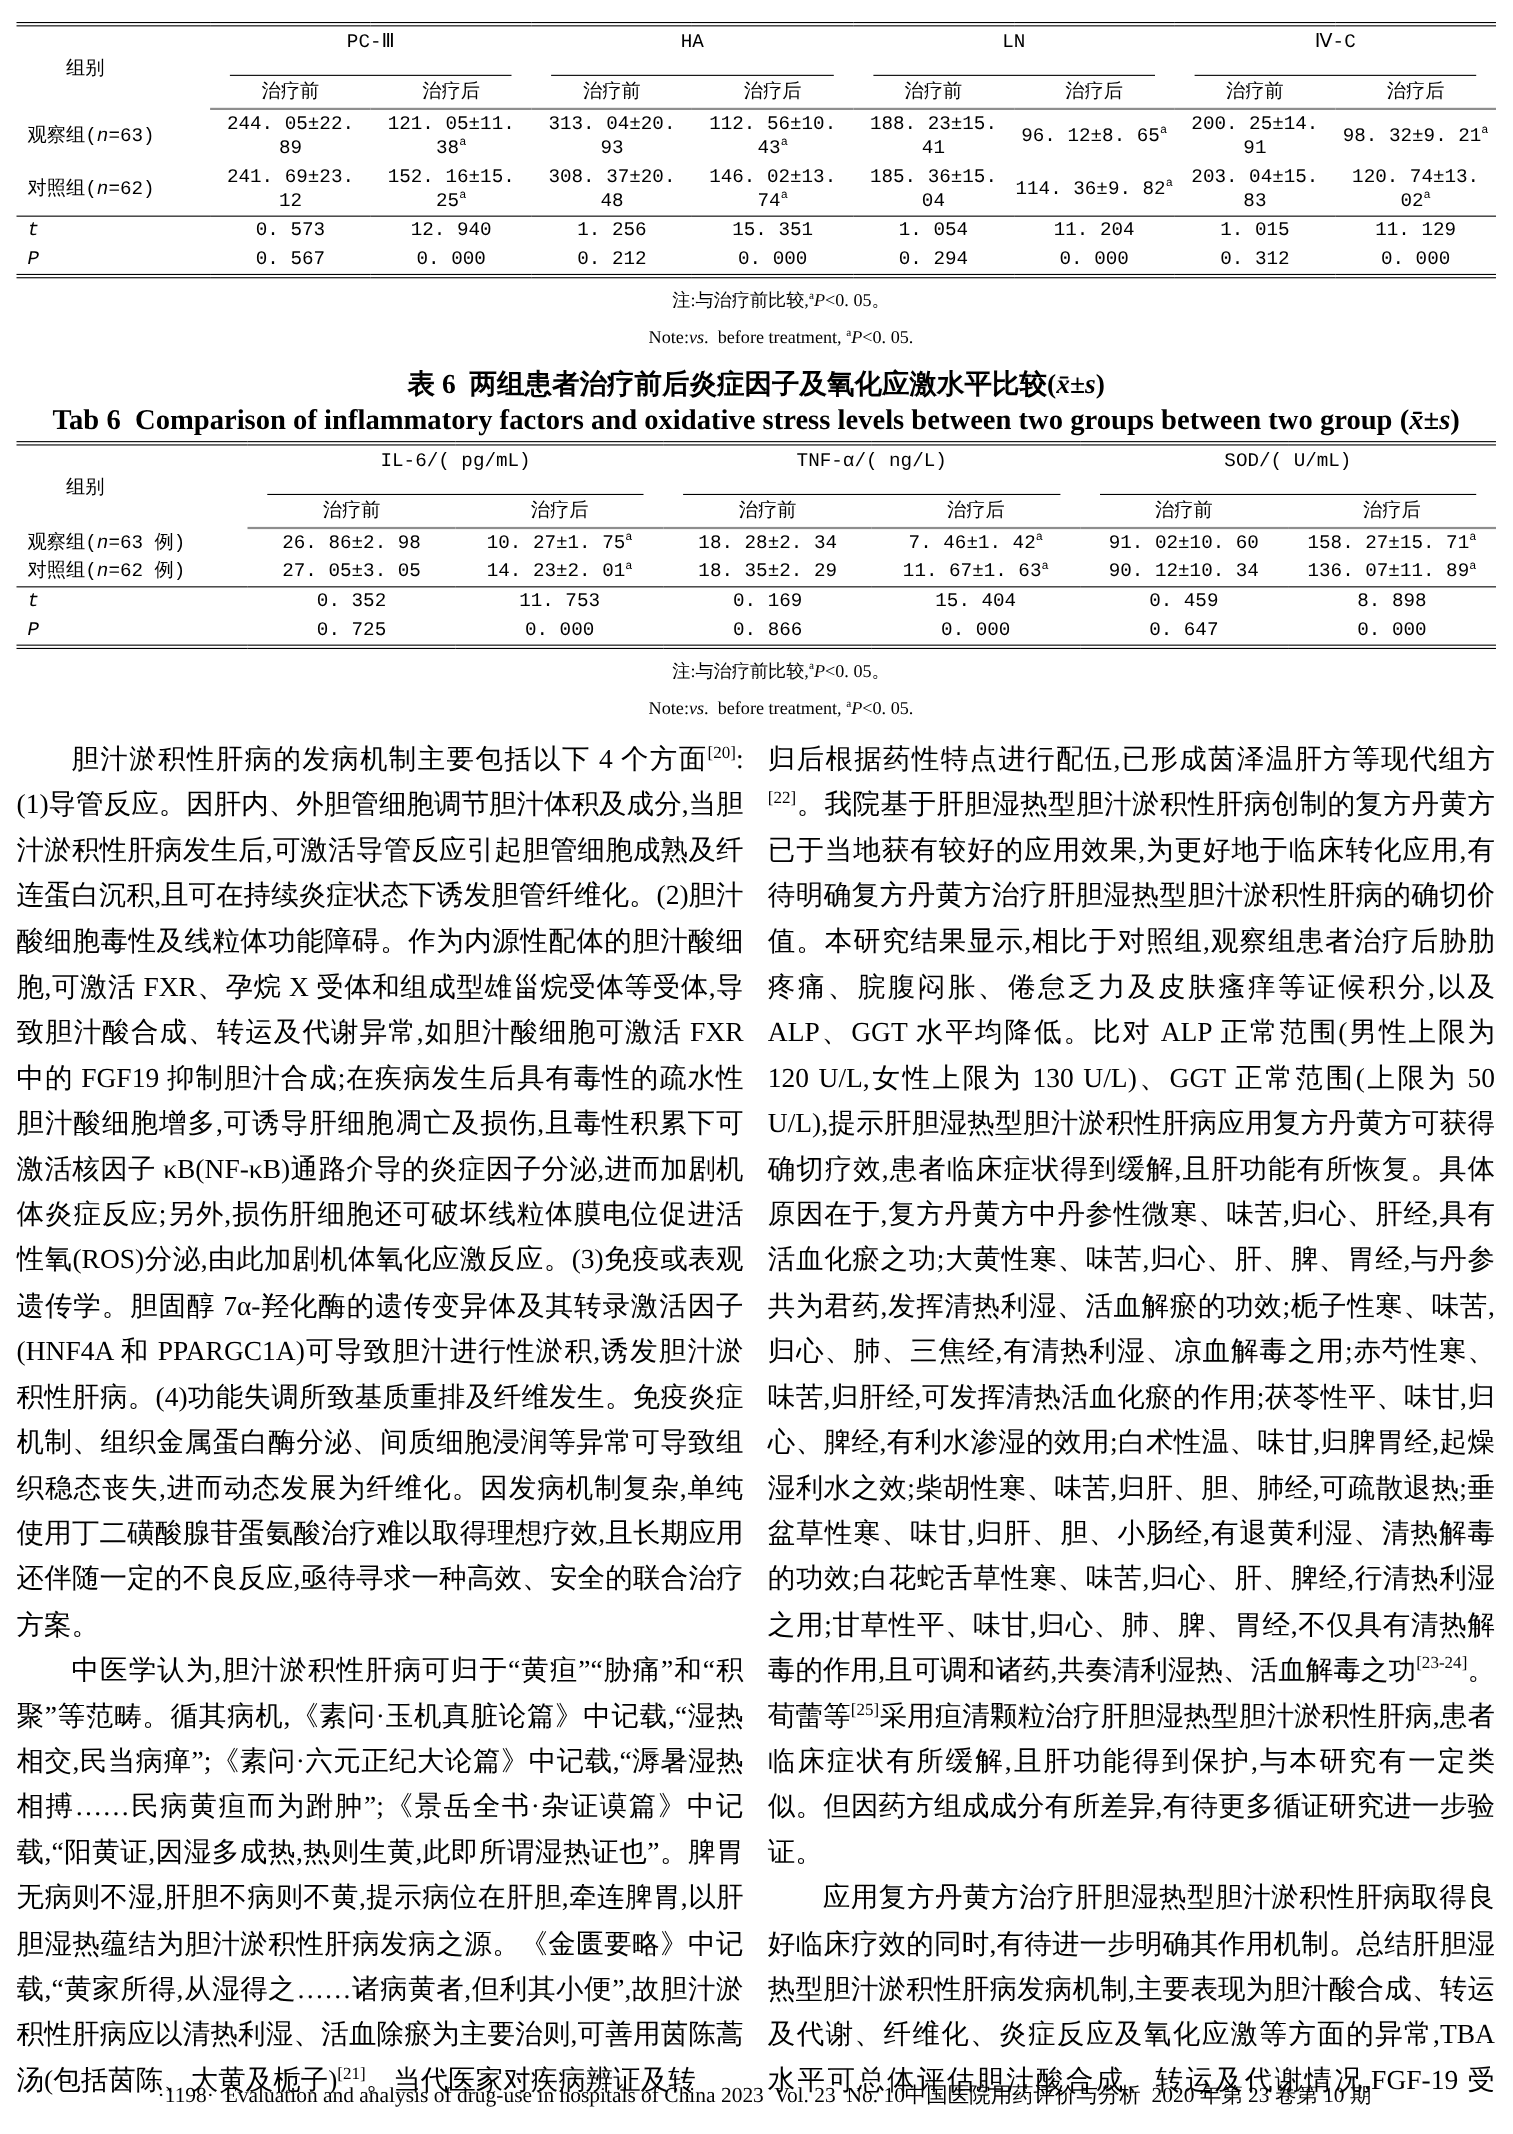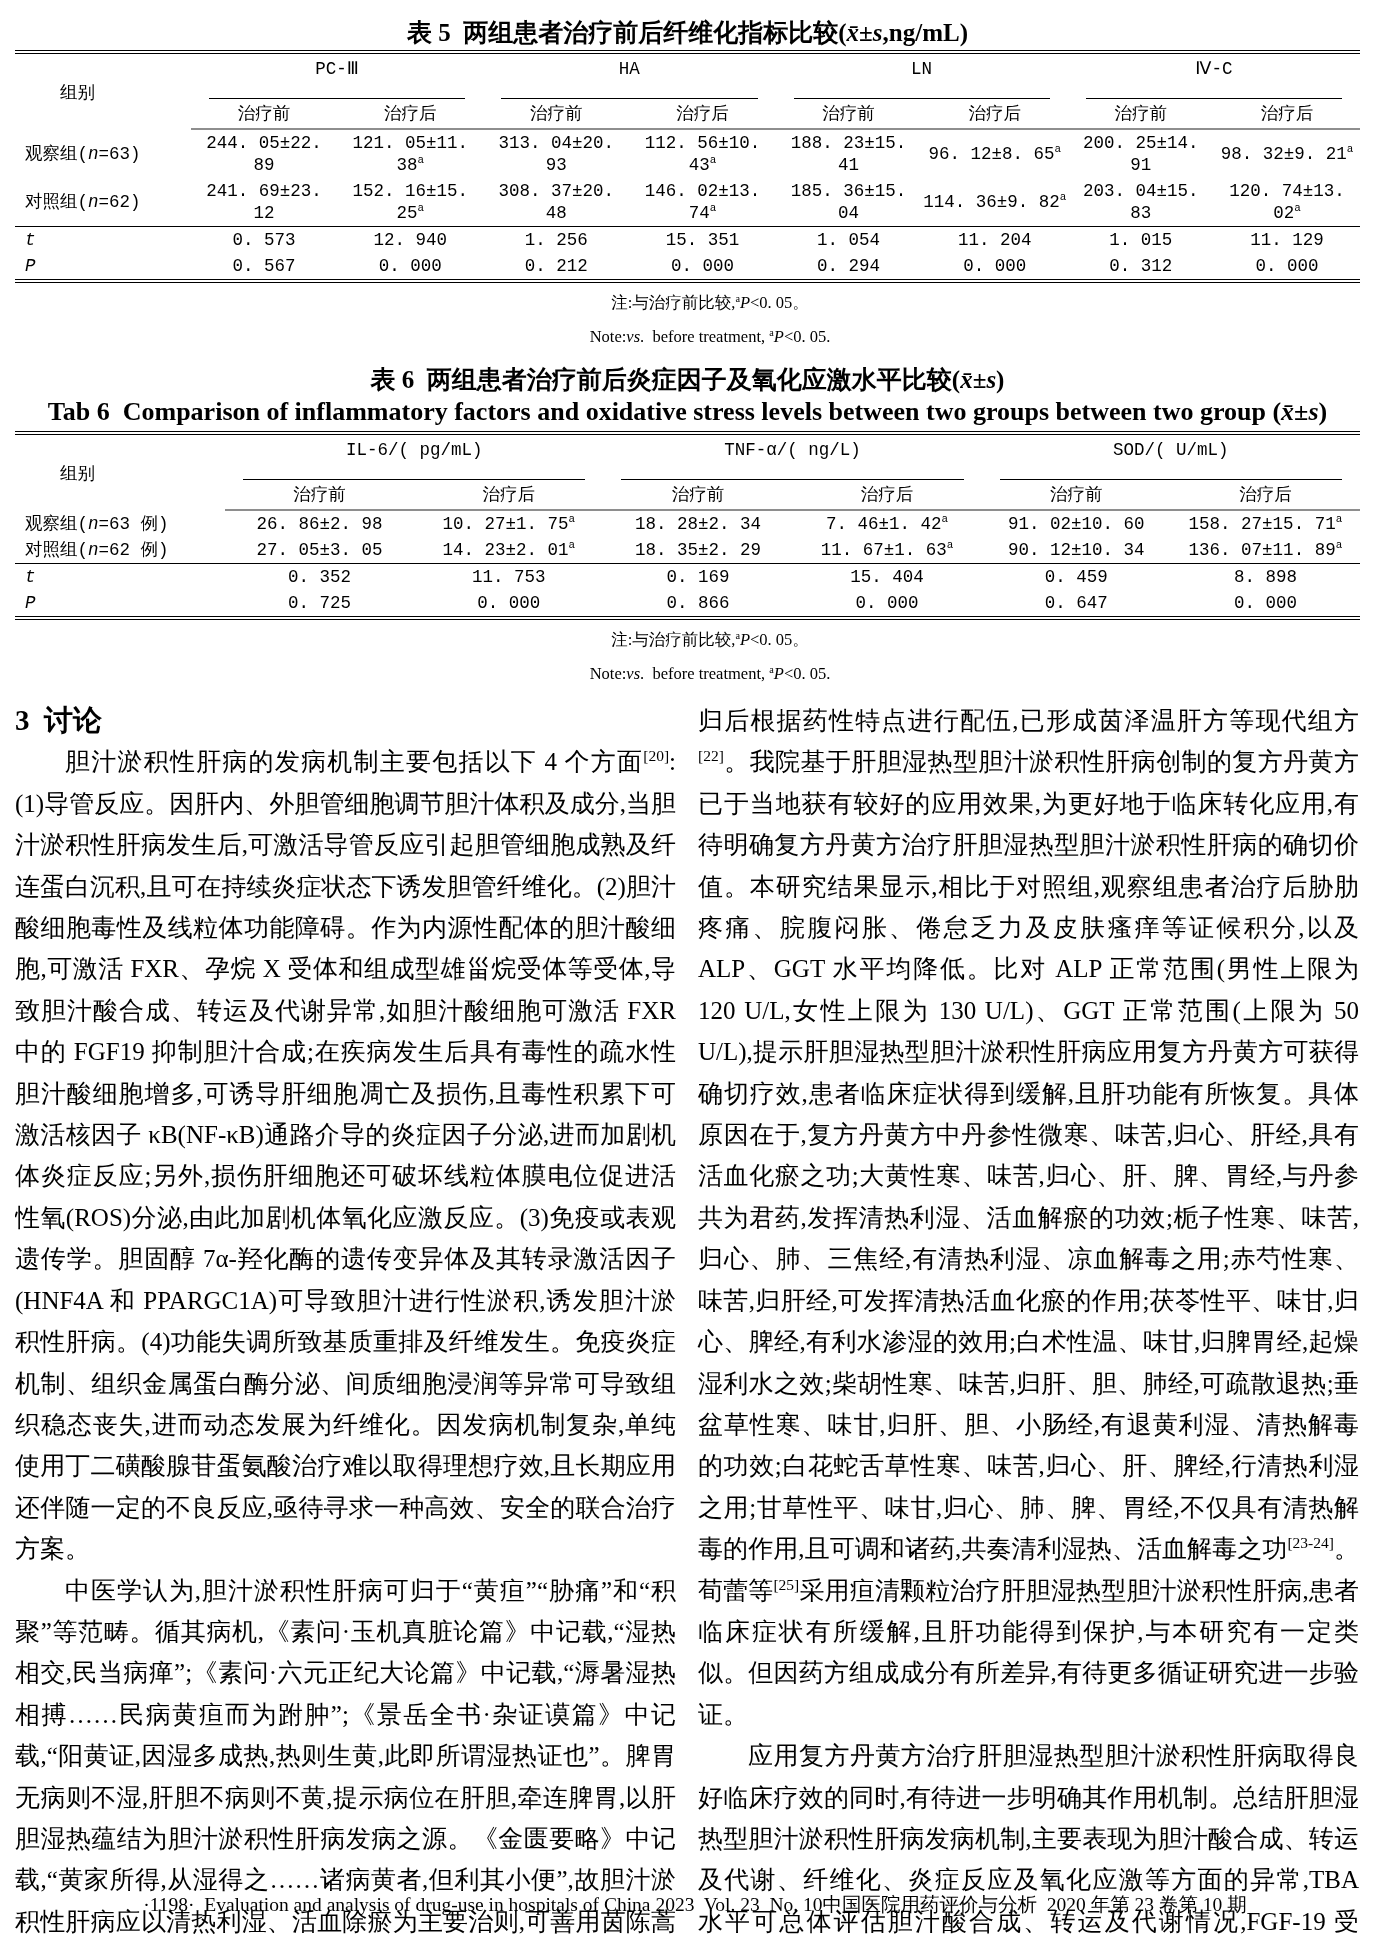--- a/index.html
+++ b/index.html
@@ -31,21 +31,20 @@
 
   
   .footer{position:absolute;left:30px;right:15px;bottom:22px;display:flex;justify-content:center;align-items:baseline;font-size:19.5px;white-space:pre-wrap;}
 </style>
 </head>
 <body>
 
 <div class="page">
 
   <section>
-    <div class="tbl-title-zh">表 5  两组患者治疗前后纤维化指标比较(<i>x̄</i>±<i>s</i>,ng/mL)</div>
 
     <table class="paper-table">
       <colgroup>
         <col style="width:176px">
           <col>
           <col>
           <col>
           <col>
           <col>
           <col>
@@ -204,21 +203,20 @@
           <td>0. 000</td>
         </tr>
       </tbody>
     </table>
     <div class="note">注:与治疗前比较,<sup>a</sup><i>P</i>&lt;0. 05。</div>
     <div class="note">Note:<i>vs</i>.  before treatment, <sup>a</sup><i>P</i>&lt;0. 05.</div>
   </section>
 
   <div class="columns">
     <div class="col">
-      <h2>3  讨论</h2>
       <p>胆汁淤积性肝病的发病机制主要包括以下 4 个方面<sup>[20]</sup>:(1)导管反应。因肝内、外胆管细胞调节胆汁体积及成分,当胆汁淤积性肝病发生后,可激活导管反应引起胆管细胞成熟及纤连蛋白沉积,且可在持续炎症状态下诱发胆管纤维化。(2)胆汁酸细胞毒性及线粒体功能障碍。作为内源性配体的胆汁酸细胞,可激活 FXR、孕烷 X 受体和组成型雄甾烷受体等受体,导致胆汁酸合成、转运及代谢异常,如胆汁酸细胞可激活 FXR 中的 FGF19 抑制胆汁合成;在疾病发生后具有毒性的疏水性胆汁酸细胞增多,可诱导肝细胞凋亡及损伤,且毒性积累下可激活核因子 κB(NF-κB)通路介导的炎症因子分泌,进而加剧机体炎症反应;另外,损伤肝细胞还可破坏线粒体膜电位促进活性氧(ROS)分泌,由此加剧机体氧化应激反应。(3)免疫或表观遗传学。胆固醇 7α-羟化酶的遗传变异体及其转录激活因子(HNF4A 和 PPARGC1A)可导致胆汁进行性淤积,诱发胆汁淤积性肝病。(4)功能失调所致基质重排及纤维发生。免疫炎症机制、组织金属蛋白酶分泌、间质细胞浸润等异常可导致组织稳态丧失,进而动态发展为纤维化。因发病机制复杂,单纯使用丁二磺酸腺苷蛋氨酸治疗难以取得理想疗效,且长期应用还伴随一定的不良反应,亟待寻求一种高效、安全的联合治疗方案。</p>
       <p>中医学认为,胆汁淤积性肝病可归于“黄疸”“胁痛”和“积聚”等范畴。循其病机,《素问·玉机真脏论篇》中记载,“湿热相交,民当病瘅”;《素问·六元正纪大论篇》中记载,“溽暑湿热相搏……民病黄疸而为跗肿”;《景岳全书·杂证谟篇》中记载,“阳黄证,因湿多成热,热则生黄,此即所谓湿热证也”。脾胃无病则不湿,肝胆不病则不黄,提示病位在肝胆,牵连脾胃,以肝胆湿热蕴结为胆汁淤积性肝病发病之源。《金匮要略》中记载,“黄家所得,从湿得之……诸病黄者,但利其小便”,故胆汁淤积性肝病应以清热利湿、活血除瘀为主要治则,可善用茵陈蒿汤(包括茵陈、大黄及栀子)<sup>[21]</sup>。当代医家对疾病辨证及转</p>
     </div>
     <div class="col">
       <p class="noindent">归后根据药性特点进行配伍,已形成茵泽温肝方等现代组方<sup>[22]</sup>。我院基于肝胆湿热型胆汁淤积性肝病创制的复方丹黄方已于当地获有较好的应用效果,为更好地于临床转化应用,有待明确复方丹黄方治疗肝胆湿热型胆汁淤积性肝病的确切价值。本研究结果显示,相比于对照组,观察组患者治疗后胁肋疼痛、脘腹闷胀、倦怠乏力及皮肤瘙痒等证候积分,以及 ALP、GGT 水平均降低。比对 ALP 正常范围(男性上限为 120 U/L,女性上限为 130 U/L)、GGT 正常范围(上限为 50 U/L),提示肝胆湿热型胆汁淤积性肝病应用复方丹黄方可获得确切疗效,患者临床症状得到缓解,且肝功能有所恢复。具体原因在于,复方丹黄方中丹参性微寒、味苦,归心、肝经,具有活血化瘀之功;大黄性寒、味苦,归心、肝、脾、胃经,与丹参共为君药,发挥清热利湿、活血解瘀的功效;栀子性寒、味苦,归心、肺、三焦经,有清热利湿、凉血解毒之用;赤芍性寒、味苦,归肝经,可发挥清热活血化瘀的作用;茯苓性平、味甘,归心、脾经,有利水渗湿的效用;白术性温、味甘,归脾胃经,起燥湿利水之效;柴胡性寒、味苦,归肝、胆、肺经,可疏散退热;垂盆草性寒、味甘,归肝、胆、小肠经,有退黄利湿、清热解毒的功效;白花蛇舌草性寒、味苦,归心、肝、脾经,行清热利湿之用;甘草性平、味甘,归心、肺、脾、胃经,不仅具有清热解毒的作用,且可调和诸药,共奏清利湿热、活血解毒之功<sup>[23-24]</sup>。荀蕾等<sup>[25]</sup>采用疸清颗粒治疗肝胆湿热型胆汁淤积性肝病,患者临床症状有所缓解,且肝功能得到保护,与本研究有一定类似。但因药方组成成分有所差异,有待更多循证研究进一步验证。</p>
       <p>应用复方丹黄方治疗肝胆湿热型胆汁淤积性肝病取得良好临床疗效的同时,有待进一步明确其作用机制。总结肝胆湿热型胆汁淤积性肝病发病机制,主要表现为胆汁酸合成、转运及代谢、纤维化、炎症反应及氧化应激等方面的异常,TBA 水平可总体评估胆汁酸合成、转运及代谢情况,FGF-19 受 FXR 调控参与胆汁酸合成、转运过程<sup>[26]</sup>。本研究结果显示,相比于对照组,观察组患者治疗后 TBA、FGF-19 水平均降低,表明复方丹黄方有助于改善肝胆湿热型胆汁淤积性肝病患者的胆汁</p>
     </div>
   </div>
 
   <div class="footer">

